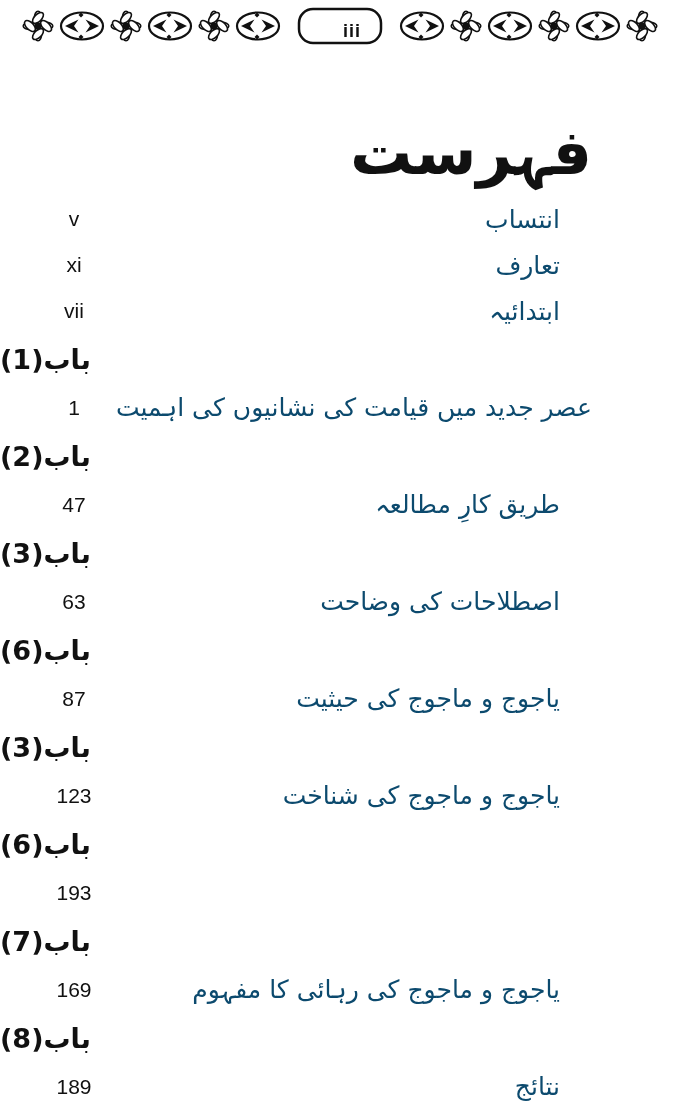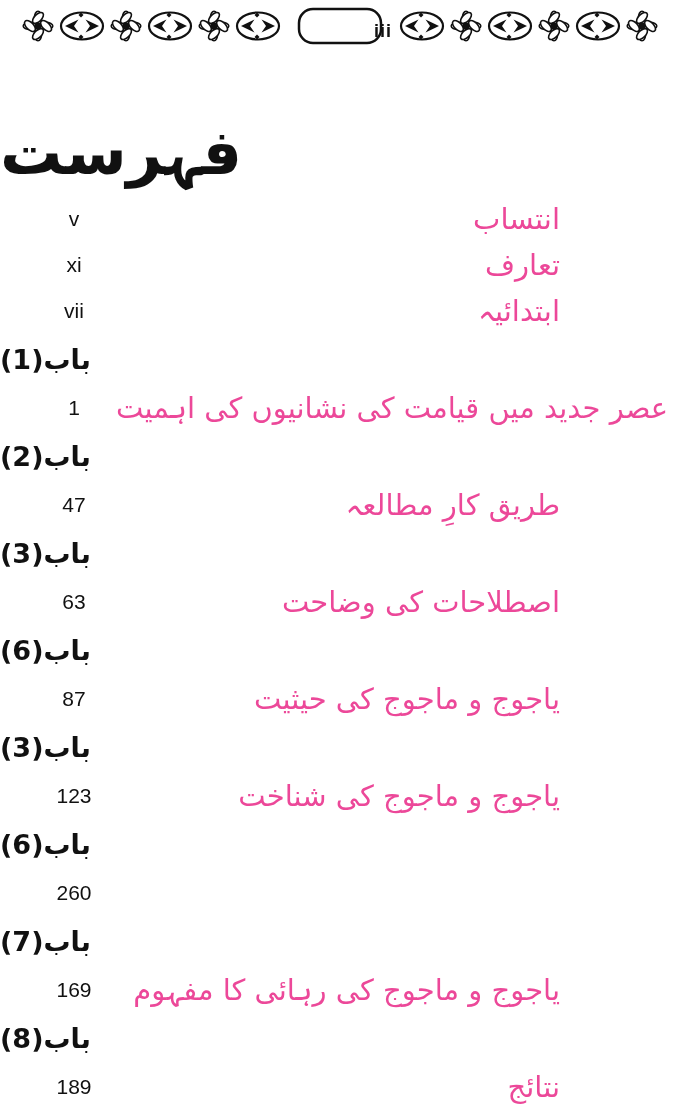--- a/index.html
+++ b/index.html
@@ -20,49 +20,48 @@
   .ornament-band {
     position: absolute; top: 6px; left: 0;
     width: 680px; height: 40px;
   }
   .page-number-badge {
     position: absolute; top: 8px; left: 299px;
     width: 106px; height: 34px;
     display: flex; align-items: center; justify-content: center;
     font-size: 18px; font-weight: bold; letter-spacing: 1px;
     color: #111;
-    margin-left: 31px;
   }
   
   .main-title {
     position: absolute; top: 58px; left: 0;
     width: 592px; height: 106px;
     line-height: 106px;
-    text-align: left;
+    text-align: right;
     font-size: 62px; font-weight: bold;
     color: #111;
   }
   
   .toc { position: absolute; top: 196px; left: 0; width: 680px; }
   .row {
     display: flex; justify-content: space-between; align-items: center;
   }
   .fm-row { height: 46px; }
   .ch-row { height: 47px; }
   .pagenum {
     margin-left: 32px; width: 84px;
     text-align: center;
     font-size: 21px;
     color: #111;
     flex: 0 0 auto;
   }
   .label {
     margin-right: 120px;
-    font-size: 29px;
-    color: #ec4899;
+    font-size: 25px;
+    color: #0c4a6e;
     white-space: nowrap;
   }
   .ch-head {
     height: 50px;
     display: flex; align-items: center; justify-content: flex-end;
     padding-right: 40px;
     font-weight: bold; font-size: 27px;
     color: #111;
   }
 </style>
@@ -165,21 +164,21 @@
     <div class="ch-head urdu">باب(3)</div>
     <div class="row ch-row">
       <span class="pagenum">123</span>
       <span class="label urdu">یاجوج و ماجوج کی شناخت</span>
     </div>
   </div>
 
   <div>
     <div class="ch-head urdu">باب(6)</div>
     <div class="row ch-row">
-      <span class="pagenum">260</span>
+      <span class="pagenum">193</span>
     </div>
   </div>
 
   <div>
     <div class="ch-head urdu">باب(7)</div>
     <div class="row ch-row">
       <span class="pagenum">169</span>
       <span class="label urdu">یاجوج و ماجوج کی رہائی کا مفہوم</span>
     </div>
   </div>

